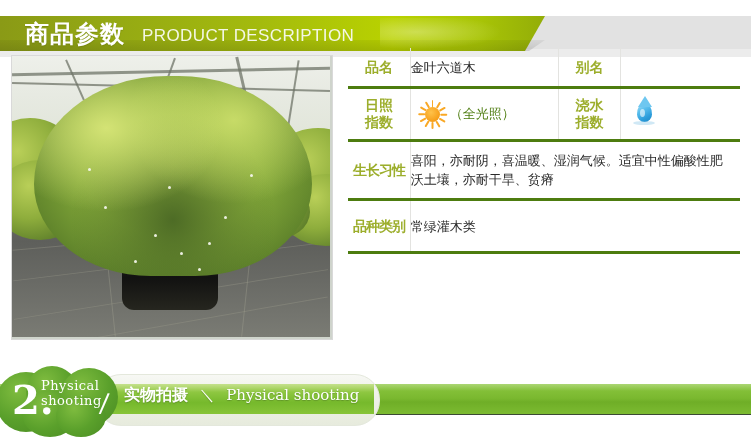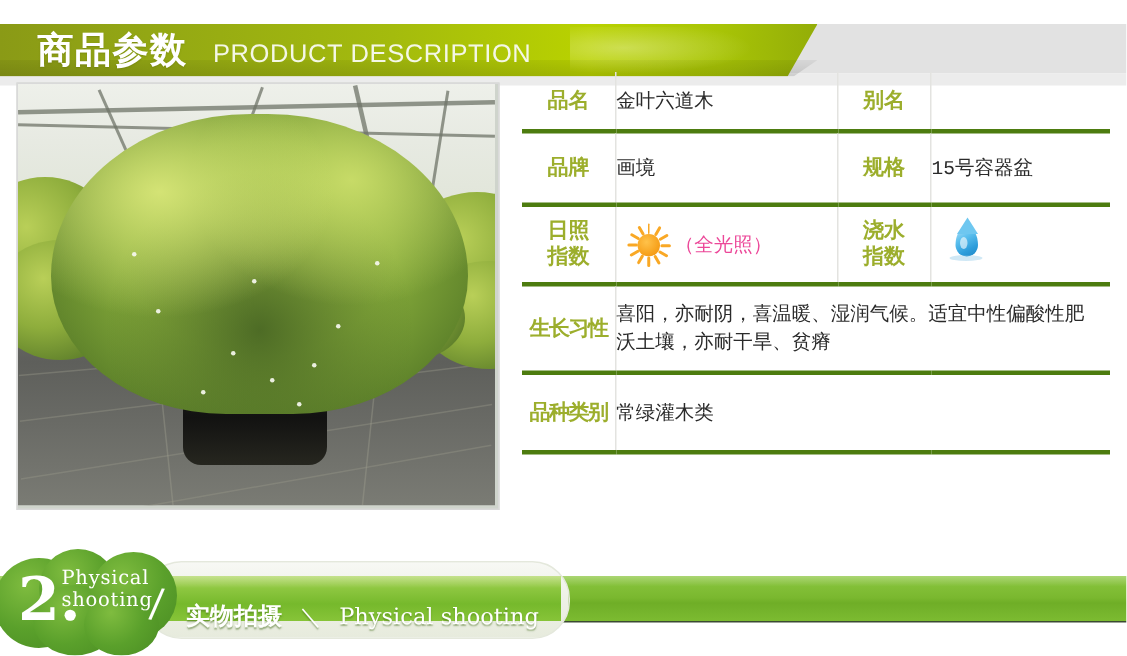--- a/index.html
+++ b/index.html
@@ -121,42 +121,42 @@
   }
   .lbl{
     color:#9cae2c;font-weight:bold;font-size:14px;
     text-align:center;width:62px;
     font-family:"DejaVu Sans","Liberation Sans",sans-serif;
     line-height:17px;
     border-right:1px solid #e3e3e0;
   }
   .val{
     color:#2a2a2a;font-size:13px;padding-left:12px;
-    font-family:Liberation Mono, monospace;
+    font-family:Liberation Sans, sans-serif;
     line-height:19px;
   }
   .val-r{border-right:1px solid #e3e3e0;}
   .cell-h{height:38px;}
   .cell-h2{height:46px;}
   .cell-h3{height:50px;}
   .cell-h4{height:56px;}
   .wide{border-right:0;}
 
   .sun-cell{display:flex;align-items:center;gap:10px;padding-left:14px;}
   .sun{
     position:relative;width:15px;height:15px;border-radius:50%;
     background:radial-gradient(circle at 40% 36%,#ffc24a 0%,#f7a21d 62%,#ef8f0c 100%);
     flex:0 0 auto;
   }
   .sun-rays{position:absolute;left:-7px;top:-7px;width:29px;height:29px;}
   .sun-rays i{
     position:absolute;left:14px;top:0;width:1.5px;height:7px;
     background:#f9a825;transform-origin:0.75px 14.5px;border-radius:1px;
   }
-  .sun-note{color:#ec4899;font-size:13px;font-family:"DejaVu Serif","Liberation Serif",serif;}
+  .sun-note{color:#4d7c0f;font-size:13px;font-family:"DejaVu Serif","Liberation Serif",serif;}
   .drop-cell{padding-left:16px;}
   .drop{
     width:15px;height:20px;position:relative;
     background:linear-gradient(150deg,#bfe6fa 0%,#5cc0ee 38%,#2d9ddb 72%,#1d87c6 100%);
     border-radius:50% 50% 50% 50%/62% 62% 38% 38%;
     transform:rotate(0deg);
   }
   .drop:before{
     content:"";position:absolute;left:50%;top:-6px;
     transform:translateX(-50%);
@@ -191,21 +191,21 @@
   }
   .f-pill-inner{
     position:absolute;left:104px;top:18px;width:270px;height:30px;
     background:linear-gradient(180deg,#a9d357 0%,#8cc63f 30%,#76b92c 62%,#87c438 100%);
   }
   .f-pill-inner:after{
     content:"";position:absolute;left:0;top:0;width:270px;height:8px;
     background:linear-gradient(180deg,rgba(255,255,255,.32),rgba(255,255,255,0));
   }
   .f-text{
-    position:absolute;left:124px;top:34px;height:22px;
+    position:absolute;left:124px;top:18px;height:22px;
     color:#ffffff;font-size:16px;line-height:22px;white-space:nowrap;
     font-family:"DejaVu Serif","Liberation Serif",serif;font-weight:bold;
     text-shadow:0 1px 1px rgba(70,110,30,.5);
   }
   .f-text .en{font-size:15px;font-weight:normal;}
   .blob{position:absolute;left:0;top:0;width:132px;height:71px;}
   .blob i{position:absolute;border-radius:50%;
     background:radial-gradient(circle at 36% 30%,#7fbc3f 0%,#5aa02b 52%,#4a8c23 100%);}
   .blob .c1{left:-4px;top:6px;width:60px;height:60px;}
   .blob .c2{left:26px;top:0px;width:52px;height:52px;}
@@ -281,26 +281,20 @@
     </div>
   </div>
 
   <table class="table">
     <tbody>
       <tr>
         <td class="lbl cell-h">品名</td>
         <td class="val val-r cell-h" style="width:148px;">金叶六道木</td>
         <td class="lbl cell-h">别名</td>
         <td class="val cell-h" style="width:120px;"></td>
-      </tr>
-      <tr>
-        <td class="lbl cell-h2">品牌</td>
-        <td class="val val-r cell-h2">画境</td>
-        <td class="lbl cell-h2">规格</td>
-        <td class="val cell-h2">15号容器盆</td>
       </tr>
       <tr>
         <td class="lbl cell-h3">
           <div>日照</div>
           <div>指数</div>
         </td>
         <td class="val-r cell-h3">
           <div class="sun-cell">
             <div class="sun">
               <div class="sun-rays">

